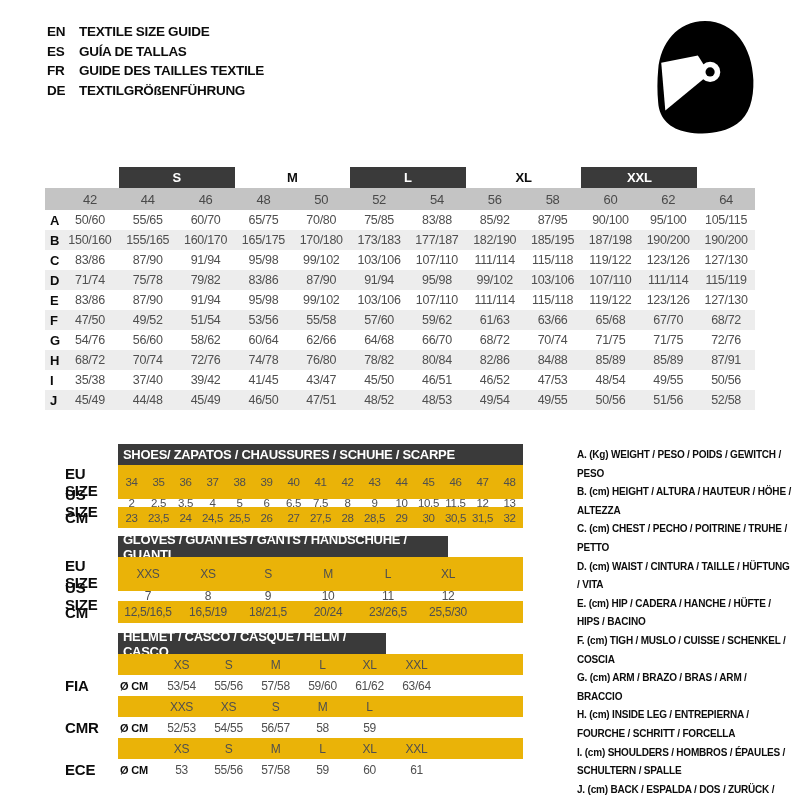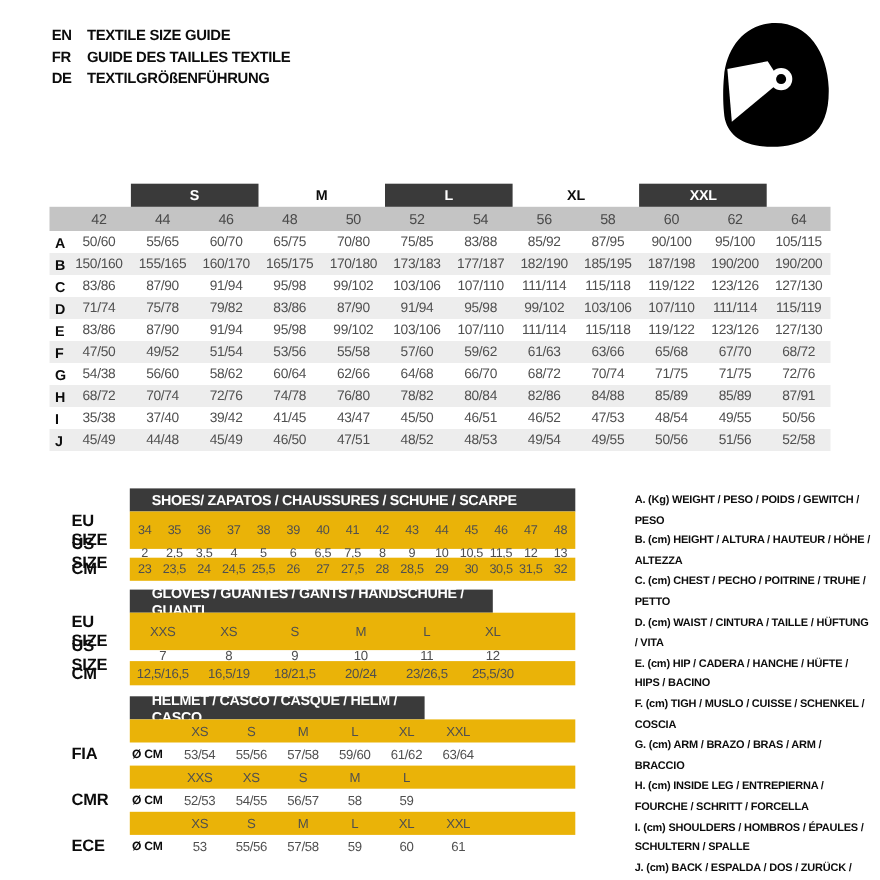--- a/index.html
+++ b/index.html
@@ -28,21 +28,21 @@
   .mt-nums{background:#c4c4c4;height:22px;}
   .mt-cell{display:flex;align-items:center;justify-content:center;font-size:12.5px;color:#4f4f4f;letter-spacing:-0.3px;}
   .mt-cell.num{font-size:13px;color:#4a4a4a;}
   .mt-row{height:20px;}
   .mt-row.striped{background:#ededed;}
   .mt-letter{display:flex;align-items:center;padding-left:5px;font-weight:700;font-size:13px;color:#0c0c0c;}
 
   
   .bottom-left{position:absolute;left:45px;top:444px;width:478px;}
   .sec-bar{background:#3a3a3a;color:#ffffff;font-weight:700;font-size:13px;height:21px;
-           display:flex;align-items:center;padding-left:20px;letter-spacing:-0.3px;margin-left:73px;box-sizing:border-box;}
+           display:flex;align-items:center;padding-left:5px;letter-spacing:-0.3px;margin-left:73px;box-sizing:border-box;}
   .shoes-bar{width:405px;}
   .gloves-bar{width:330px;}
   .helmet-bar{width:268px;}
   .sub-row{display:grid;grid-template-columns:73px 405px;height:21px;}
   .gloves-block .sub-row{height:22px;}
   .side-label{display:flex;align-items:center;padding-left:20px;font-weight:700;font-size:15px;color:#0c0c0c;letter-spacing:-0.2px;}
   .sdata{display:grid;}
   .sdata.striped{background:#eab308;}
   .shoes-data{grid-template-columns:repeat(15,1fr);}
   .gloves-data{grid-template-columns:repeat(6,60px) 1fr;}
@@ -61,20 +61,24 @@
 <body>
 
 <div class="page">
 
   <div class="langs">
       <div class="lang-row">
         <div class="lang-code">EN</div>
         <div class="lang-label">TEXTILE SIZE GUIDE</div>
       </div>
       <div class="lang-row">
+        <div class="lang-code">ES</div>
+        <div class="lang-label">GUÍA DE TALLAS</div>
+      </div>
+      <div class="lang-row">
         <div class="lang-code">FR</div>
         <div class="lang-label">GUIDE DES TAILLES TEXTILE</div>
       </div>
       <div class="lang-row">
         <div class="lang-code">DE</div>
         <div class="lang-label">TEXTILGRÖßENFÜHRUNG</div>
       </div>
     </div>
 
   <div class="logo">
@@ -195,21 +199,21 @@
           <div class="mt-cell">57/60</div>
           <div class="mt-cell">59/62</div>
           <div class="mt-cell">61/63</div>
           <div class="mt-cell">63/66</div>
           <div class="mt-cell">65/68</div>
           <div class="mt-cell">67/70</div>
           <div class="mt-cell">68/72</div>
         </div>
         <div class="mt-grid mt-row">
           <div class="mt-letter">G</div>
-          <div class="mt-cell">54/38</div>
+          <div class="mt-cell">54/76</div>
           <div class="mt-cell">56/60</div>
           <div class="mt-cell">58/62</div>
           <div class="mt-cell">60/64</div>
           <div class="mt-cell">62/66</div>
           <div class="mt-cell">64/68</div>
           <div class="mt-cell">66/70</div>
           <div class="mt-cell">68/72</div>
           <div class="mt-cell">70/74</div>
           <div class="mt-cell">71/75</div>
           <div class="mt-cell">71/75</div>

